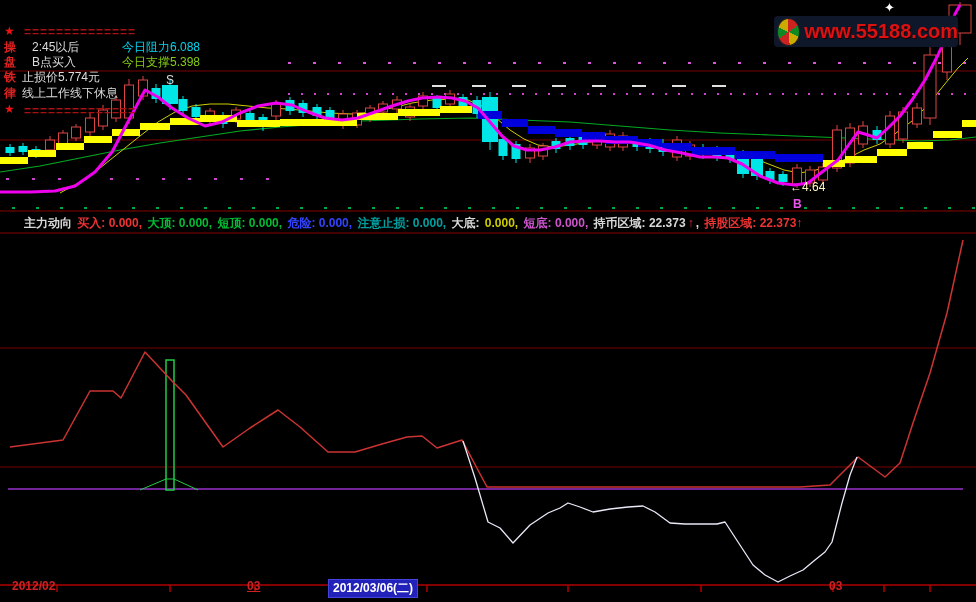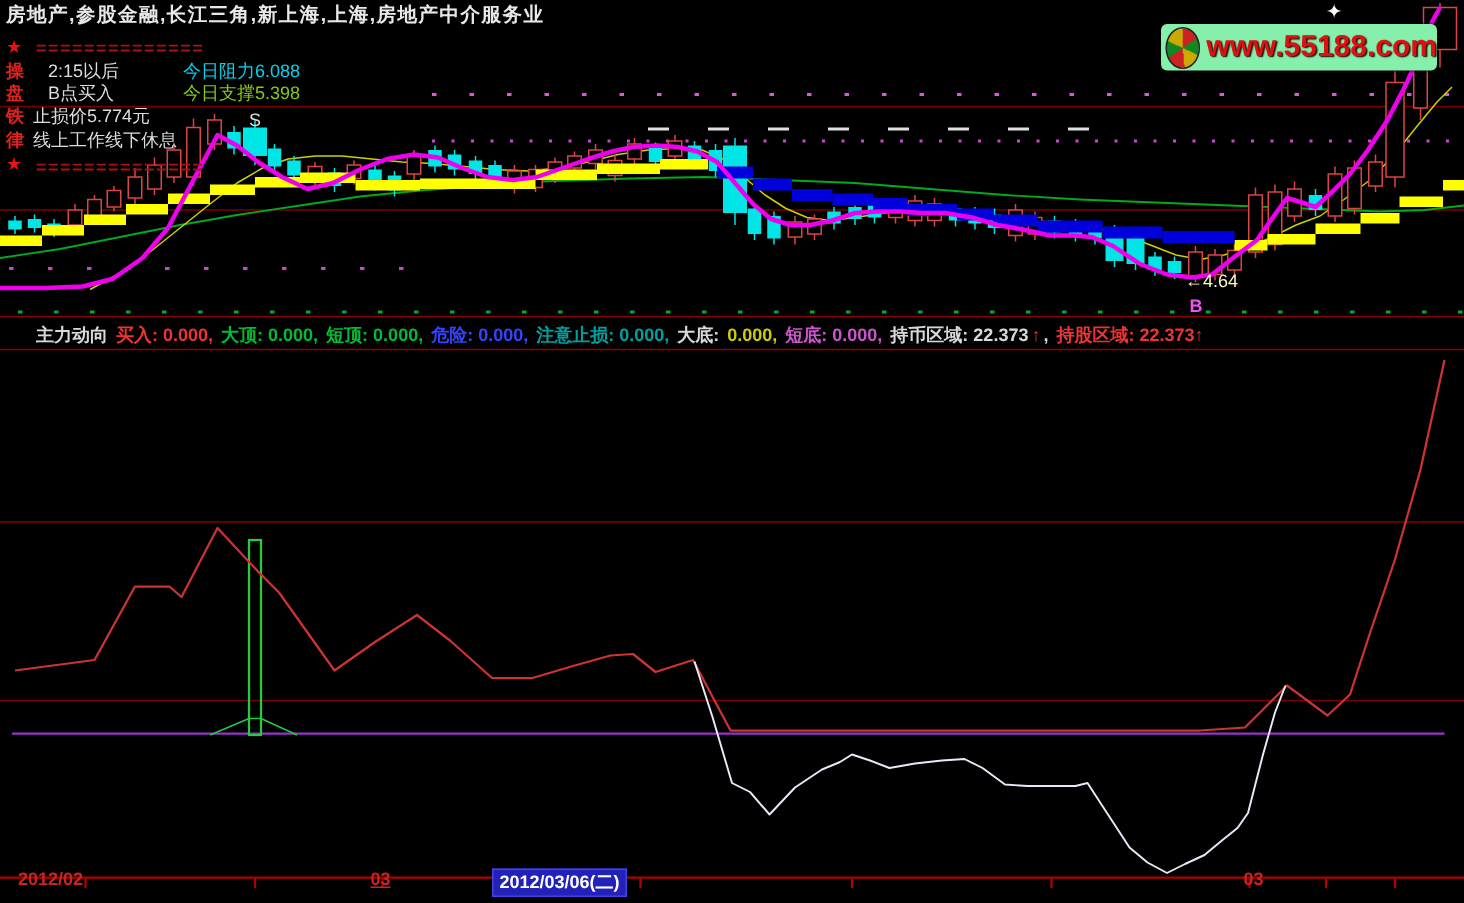--- a/index.html
+++ b/index.html
@@ -7,21 +7,21 @@
           font-family:"Liberation Sans",sans-serif;}
   #chart-svg{position:absolute;left:0;top:0;z-index:1;}
   .lbl{position:absolute;font-size:12px;line-height:13px;white-space:nowrap;z-index:2;
        font-family:"Liberation Sans",sans-serif;}
   .title{font-size:13px;font-weight:bold;color:#e8e8e8;letter-spacing:1px;} .white{color:#dcdcdc;} .cyan{color:#00d5ee;text-align:right;} .supp{color:#84cc16;text-align:right;}
   .star{color:#ee1111;font-size:12px;}
   .divider{color:#aa1111;font-weight:bold;letter-spacing:1px;}
   .tagchar{color:#dd2222;font-weight:bold;}
   .gray{color:#fef9c3;}
   .magenta{color:#ee55ee;font-weight:bold;}
-  #logo{position:absolute;left:774px;top:16px;width:184px;height:31px;background:#86efac;
+  #logo{position:absolute;left:774px;top:16px;width:184px;height:31px;background:#0f172a;
         border-radius:4px;z-index:2;display:flex;align-items:center;box-shadow:0 0 2px #000;}
   #pinwheel{width:26px;height:26px;border-radius:50%;margin-left:3px;
      background:conic-gradient(#cc2222 0 55deg,#118822 55deg 115deg,#ccaa00 115deg 175deg,
                 #cc2222 175deg 235deg,#118822 235deg 295deg,#ccaa00 295deg 360deg);
      border:1px solid #222;}
   #logo-text{color:#dd1111;font-weight:bold;font-size:20px;margin-left:4px;letter-spacing:0px;
      text-shadow:1px 1px 1px #200000;}
   #sparkle{position:absolute;left:884px;top:0px;color:#fff;font-size:13px;z-index:2;}
   #status-bar{position:absolute;left:4px;top:215px;width:970px;height:16px;z-index:2;
      font-size:12px;font-weight:bold;white-space:nowrap;overflow:hidden;margin-left:20px;}
@@ -370,27 +370,26 @@
       <rect x="735" y="151" width="40" height="8" fill="#0000dd"></rect>
       <rect x="775" y="154" width="48" height="8" fill="#0000dd"></rect>
       <polyline points="0,192 30,192 55,191 75,186 95,172 112,152 130,118 145,90 158,97 172,108 188,118 205,126 222,122 240,113 258,106 276,103 292,105 308,112 325,118 342,120 358,118 375,112 392,106 408,101 422,98 438,97 452,98 465,101 478,108 490,122 502,136 514,146 527,150 540,150 555,147 570,142 585,141 600,141 615,142 630,142 648,145 665,150 682,153 700,157 715,157 728,158 742,164 760,176 778,183 795,185 808,183 822,172 838,160 850,143 858,132 868,135 877,138 888,128 900,116 912,100 925,80 938,55 948,32 955,14 960,5" fill="none" stroke="#ee00ee" stroke-width="3" stroke-linejoin="round"></polyline>
       <line x1="8" y1="489" x2="963" y2="489" stroke="#9932cc" stroke-width="1.5"></line>
       <polyline points="140,490 166,479 174,479 198,490" fill="none" stroke="#22cc44" stroke-width="1" stroke-linejoin="round"></polyline>
       <rect x="166" y="360" width="8" height="130" fill="none" stroke="#22cc44" stroke-width="1.5"></rect>
       <polyline points="10,447 63,440 90,391 113,391 121,398 145,352 172,381 186,395 223,447 250,428 278,410 300,427 328,452 355,452 382,444 407,437 422,436 437,448 462,440 487,487 600,487 700,487 800,487 830,485 858,457 885,477 900,463 913,423 930,373 947,313 963,240" fill="none" stroke="#cc3333" stroke-width="1.5" stroke-linejoin="round"></polyline>
       <polyline points="463,441 475,478 488,522 500,528 513,543 530,525 548,513 560,508 568,503 580,507 593,512 610,509 628,507 643,506 655,512 670,523 685,524 700,524 717,524 725,522 738,542 753,565 765,575 778,582 790,576 803,570 815,560 825,552 832,542 842,503 850,475 857,457" fill="none" stroke="#e8e8f8" stroke-width="1.3" stroke-linejoin="round"></polyline>
     </svg>
 
-  <div class="lbl title" style="left:4px;top:3px;">房地产,参股金融,长江三角,新上海,上海,房地产中介服务业</div>
 
   <div class="lbl star" style="left:4px;top:25px;">★</div>
   <div class="lbl divider" style="left:24px;top:26px;">==============</div>
 
   <div class="lbl tagchar" style="left:4px;top:41px;">操</div>
-  <div class="lbl white" style="left:32px;top:41px;">2:15以后</div>
+  <div class="lbl white" style="left:32px;top:41px;">2:45以后</div>
   <div class="lbl cyan" style="left:122px;top:41px;">今日阻力6.088</div>
 
   <div class="lbl tagchar" style="left:4px;top:56px;">盘</div>
   <div class="lbl white" style="left:32px;top:56px;">B点买入</div>
   <div class="lbl supp" style="left:122px;top:56px;">今日支撑5.398</div>
 
   <div class="lbl tagchar" style="left:4px;top:71px;">铁</div>
   <div class="lbl white" style="left:22px;top:71px;">止损价5.774元</div>
 
   <div class="lbl tagchar" style="left:4px;top:87px;">律</div>

